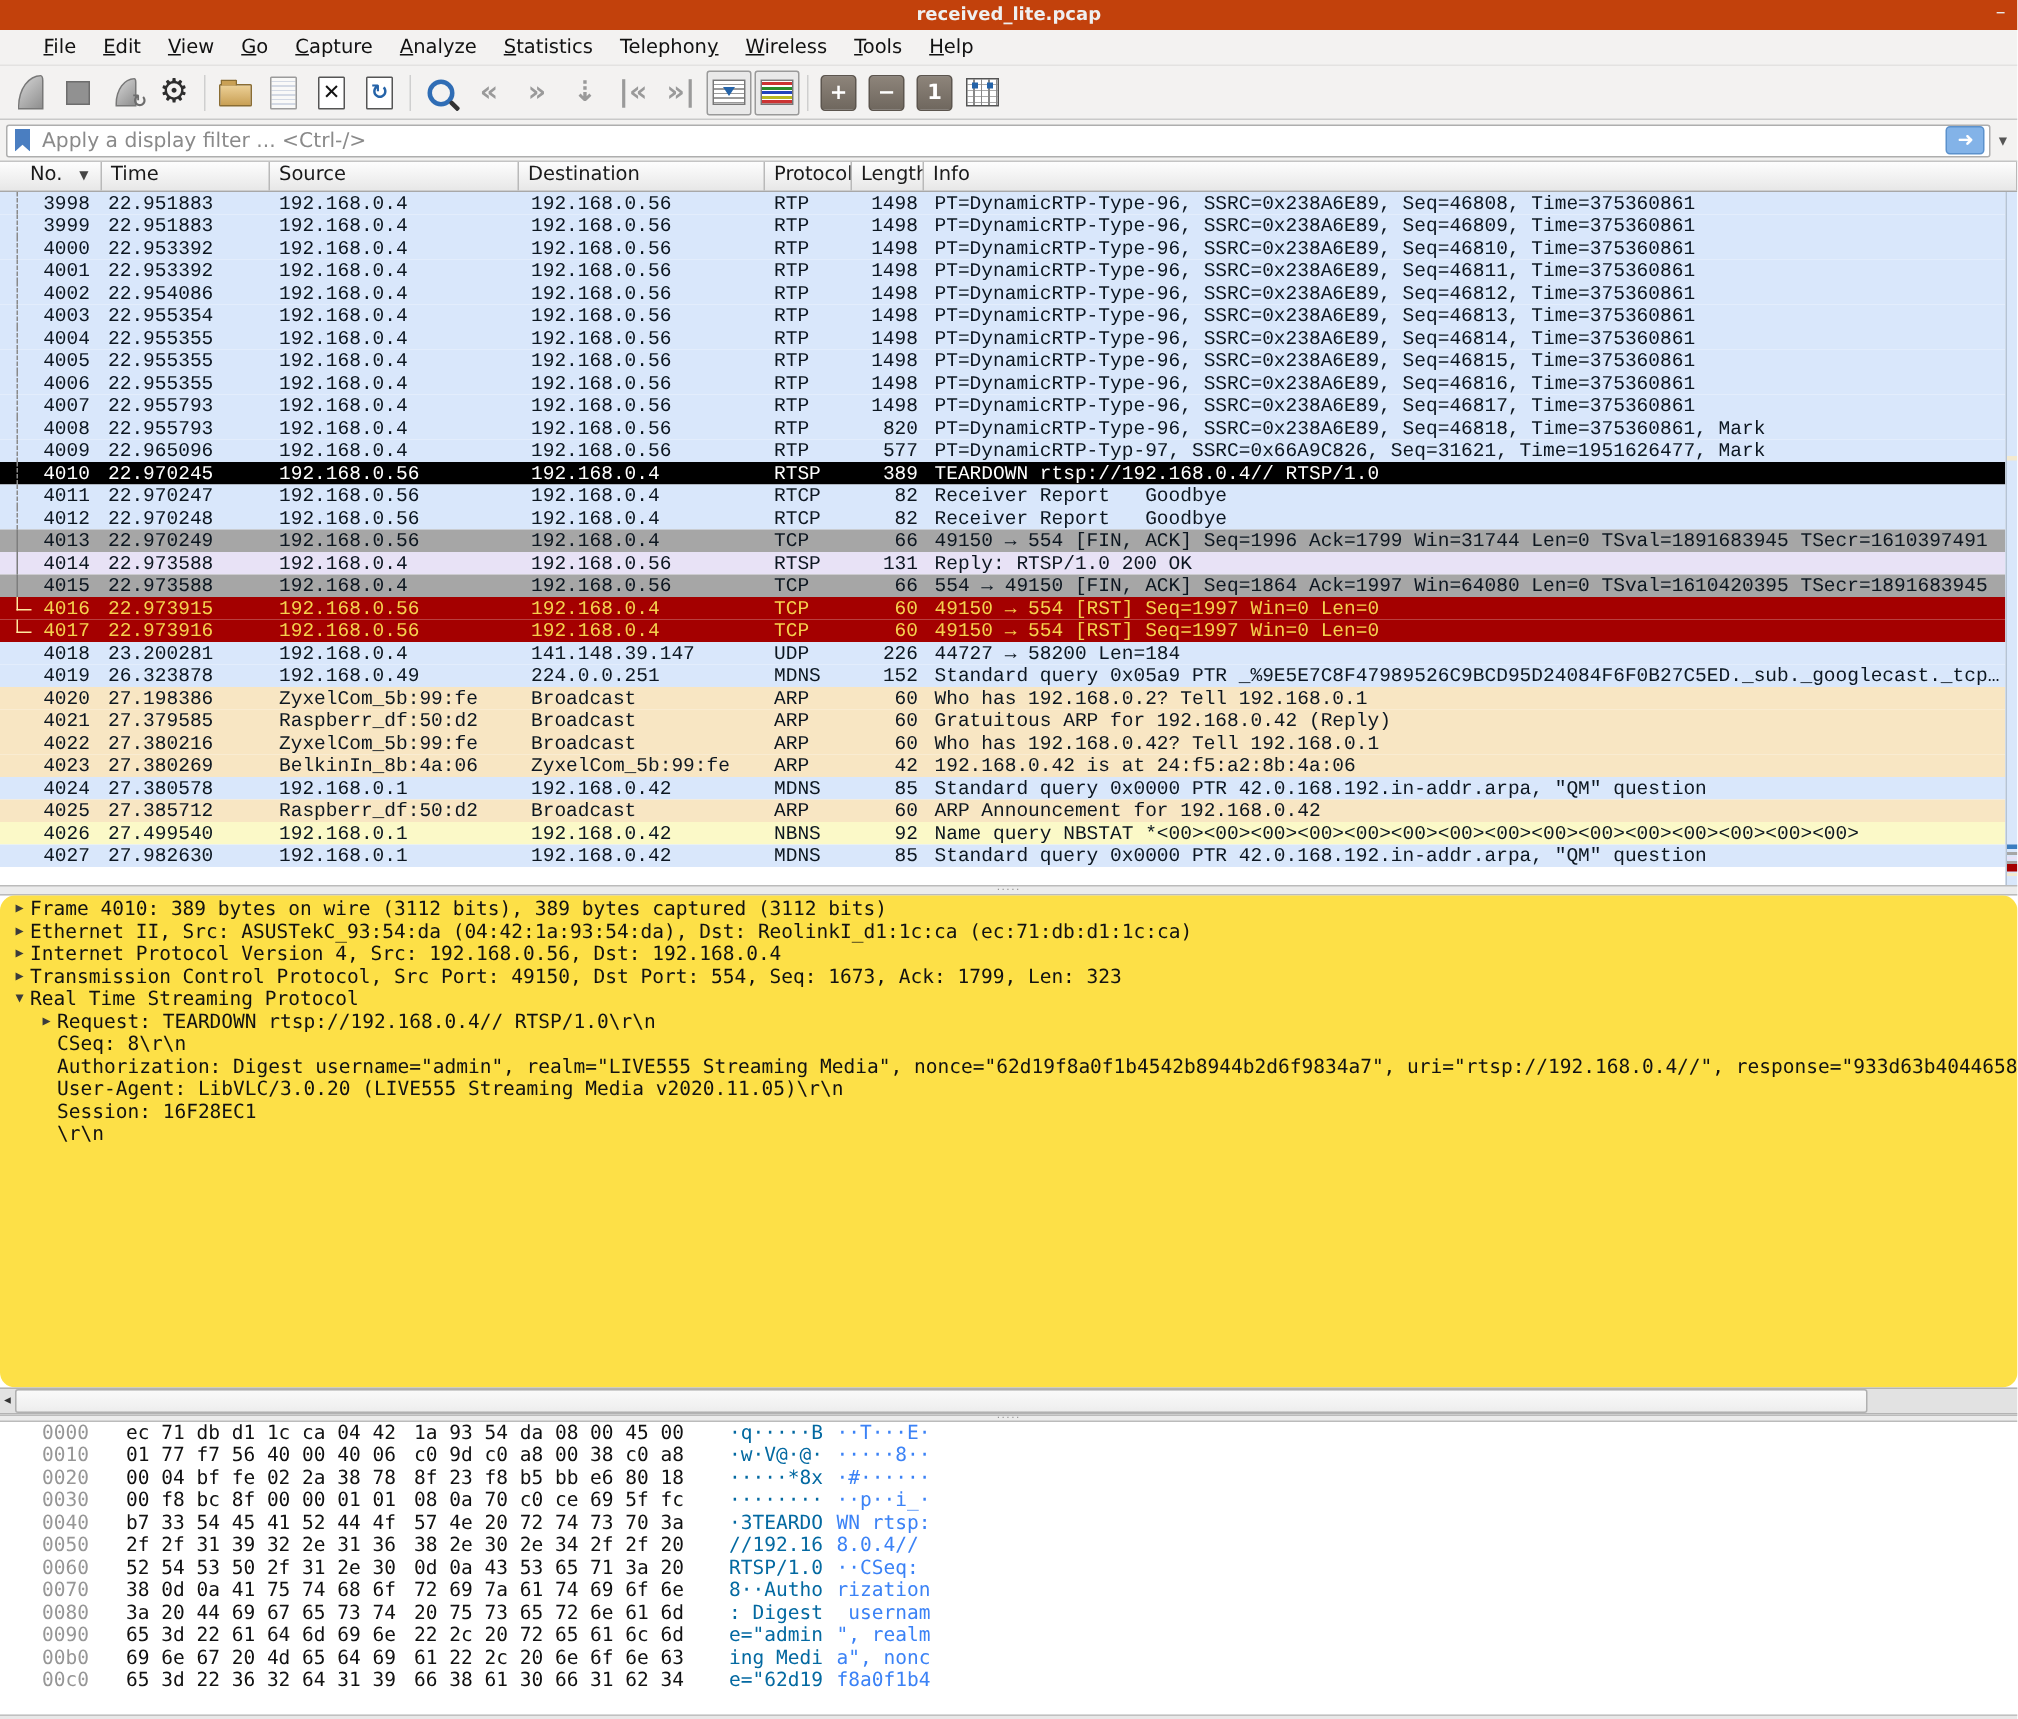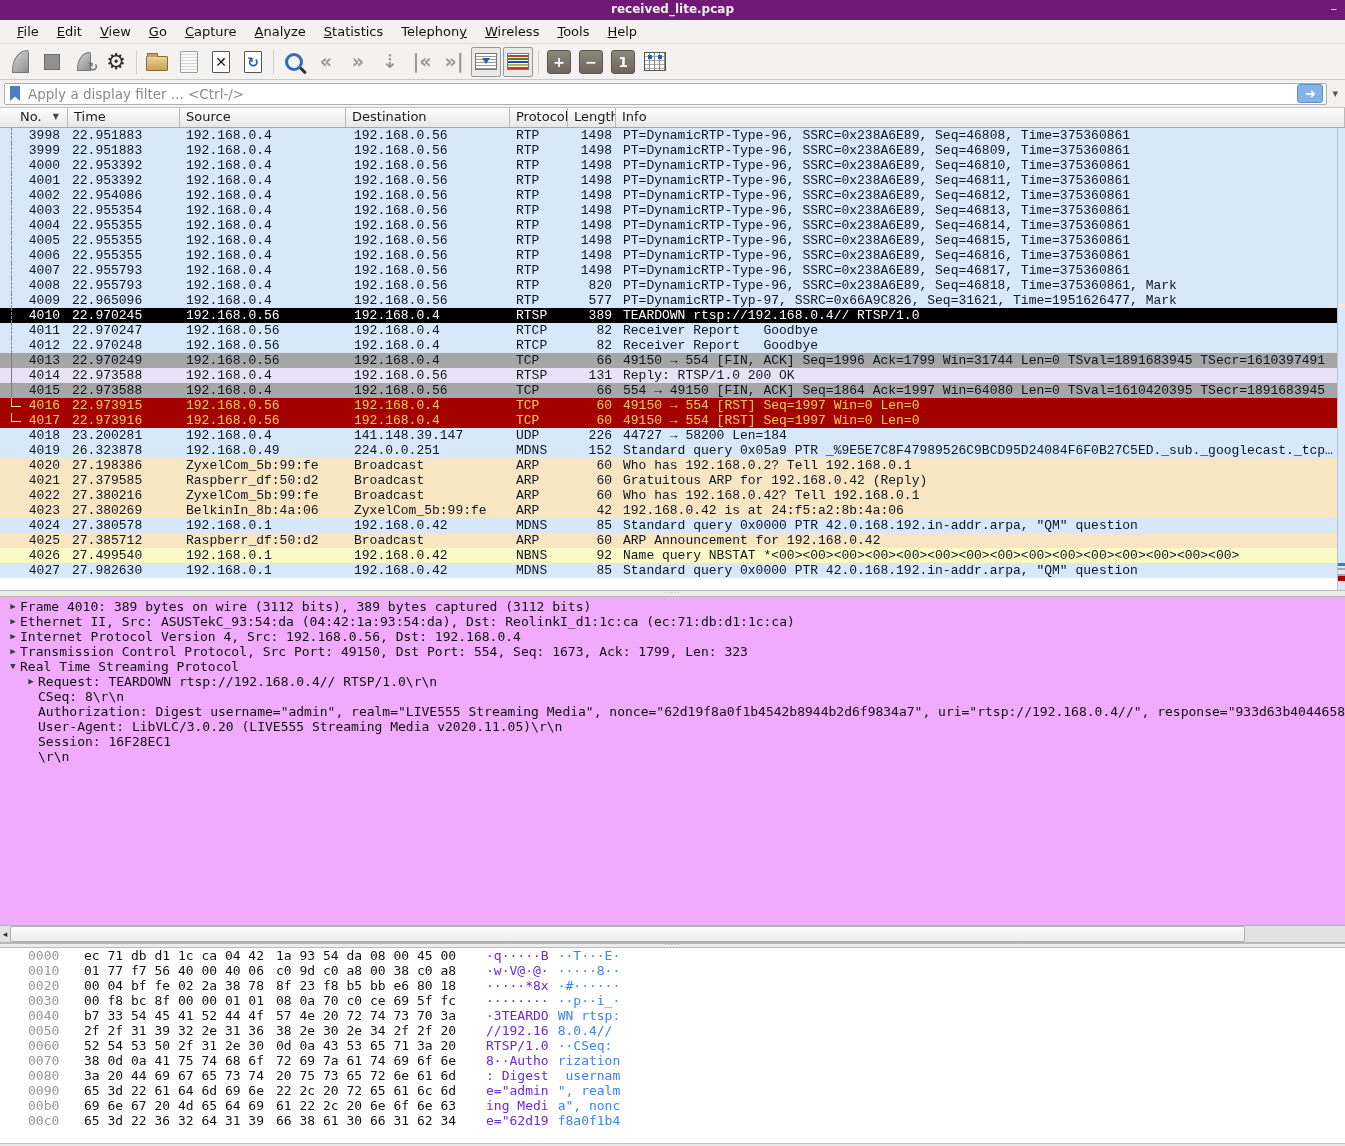--- a/index.html
+++ b/index.html
@@ -1,27 +1,27 @@
 <!DOCTYPE html>
 <html><head>
 <meta charset="utf-8">
 <style>
   html,body{margin:0;padding:0;}
   body{width:1345px;height:1146px;overflow:hidden;background:#fff;
        font-family:"DejaVu Sans","Liberation Sans",sans-serif;font-size:13px;color:#1a1a1a;
        display:flex;flex-direction:column;}
 
   
-  .titlebar{height:20px;background:#701a75;position:relative;flex:0 0 auto;}
+  .titlebar{height:20px;background:#c2410c;position:relative;flex:0 0 auto;}
   .titlebar .title{position:absolute;left:0;right:0;top:2px;text-align:center;color:#efefef;
                    font-weight:bold;font-size:12px;}
   .titlebar .minimize{position:absolute;right:8px;top:1px;color:#e8e8e8;font-size:13px;cursor:default;}
 
   
-  .menubar{height:24px;background:#f3f2f1;display:flex;align-items:center;padding-left:8px;
+  .menubar{height:24px;background:#f3f2f1;display:flex;align-items:center;padding-left:20px;
            flex:0 0 auto;border-bottom:1px solid #e3e2e1;box-sizing:border-box;}
   .menu-item{padding:2px 9px;font-size:13px;color:#111;}
   .menu-item u{text-decoration:underline;}
 
   
   .toolbar{height:36px;background:#f3f2f1;border-bottom:1px solid #c9c9c9;display:flex;
            align-items:center;padding-left:4px;flex:0 0 auto;box-sizing:border-box;}
   .tb-btn{width:30px;height:30px;display:flex;align-items:center;justify-content:center;
           margin:0 1px;border:1px solid transparent;border-radius:2px;box-sizing:border-box;}
   .tb-btn.pressed{border:1px solid #9a9a9a;background:#e9e9e9;}
@@ -112,21 +112,21 @@
            border-left:1px solid #b5c3d4;box-sizing:border-box;}
   .minimap .stripe{position:absolute;left:0;right:0;}
 
   
   .splitter{height:7px;background:#ececec;border-top:1px solid #bbb;border-bottom:1px solid #bbb;
             box-sizing:border-box;flex:0 0 auto;text-align:center;color:#909090;font-size:7px;
             line-height:4px;letter-spacing:1px;}
   .splitter.thin{height:5px;line-height:2px;}
 
   
-  .details{height:328px;background:#f0abfc;overflow:hidden;flex:0 0 auto;padding-top:2px;box-sizing:border-box;}
+  .details{height:328px;background:#fde047;overflow:hidden;flex:0 0 auto;padding-top:2px;box-sizing:border-box;border-radius:10px;}
   .dline{height:15px;line-height:15px;font-size:13px;white-space:pre;overflow:hidden;
          font-family:"DejaVu Sans Mono","Liberation Mono",monospace;color:#111;}
   .dline .tw{display:inline-block;width:14px;text-align:center;color:#3c3c3c;font-size:9px;
              vertical-align:top;}
   .ind0{padding-left:6px;} .ind1{padding-left:24px;}
 
   
   .hscroll{height:18px;background:#e2e2e2;border-top:1px solid #b3b3b3;border-bottom:1px solid #b3b3b3;
            box-sizing:border-box;display:flex;flex:0 0 auto;}
   .hs-arrow{width:10px;display:flex;align-items:center;justify-content:center;font-size:9px;color:#333;}
@@ -134,21 +134,21 @@
             border-radius:2px;box-sizing:border-box;}
   .hs-rest{flex:1;}
 
   
   .hexpane{height:195px;background:#fff;overflow:hidden;flex:0 0 auto;}
   .hrow{height:15px;line-height:15px;font-size:13px;white-space:pre;
         font-family:"DejaVu Sans Mono","Liberation Mono",monospace;}
   .h-off{display:inline-block;width:42px;margin-left:28px;color:#969696;}
   .h-b1{display:inline-block;margin-left:14px;color:#111;}
   .h-b2{display:inline-block;margin-left:12px;color:#111;}
-  .h-a1{display:inline-block;margin-left:30px;color:#6d28d9;}
+  .h-a1{display:inline-block;margin-left:30px;color:#0369a1;}
   .h-a2{display:inline-block;margin-left:9px;color:#3b82f6;}
   .bottomstrip{flex:1;background:#e8e8e8;border-top:1px solid #c0c0c0;}
 </style>
 </head>
 <body>
 
 <div class="titlebar">
   <span class="title">received_lite.pcap</span>
   <span class="minimize">–</span>
 </div>

